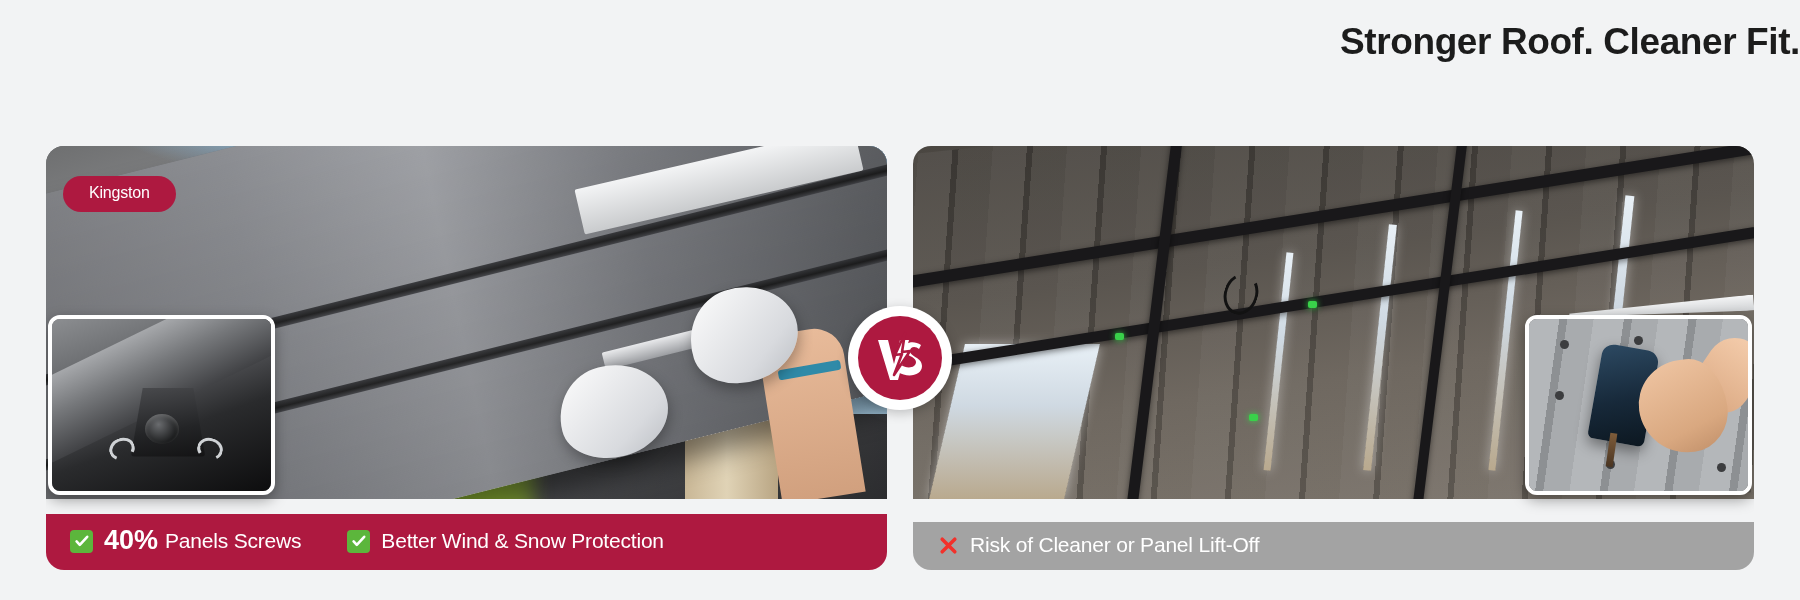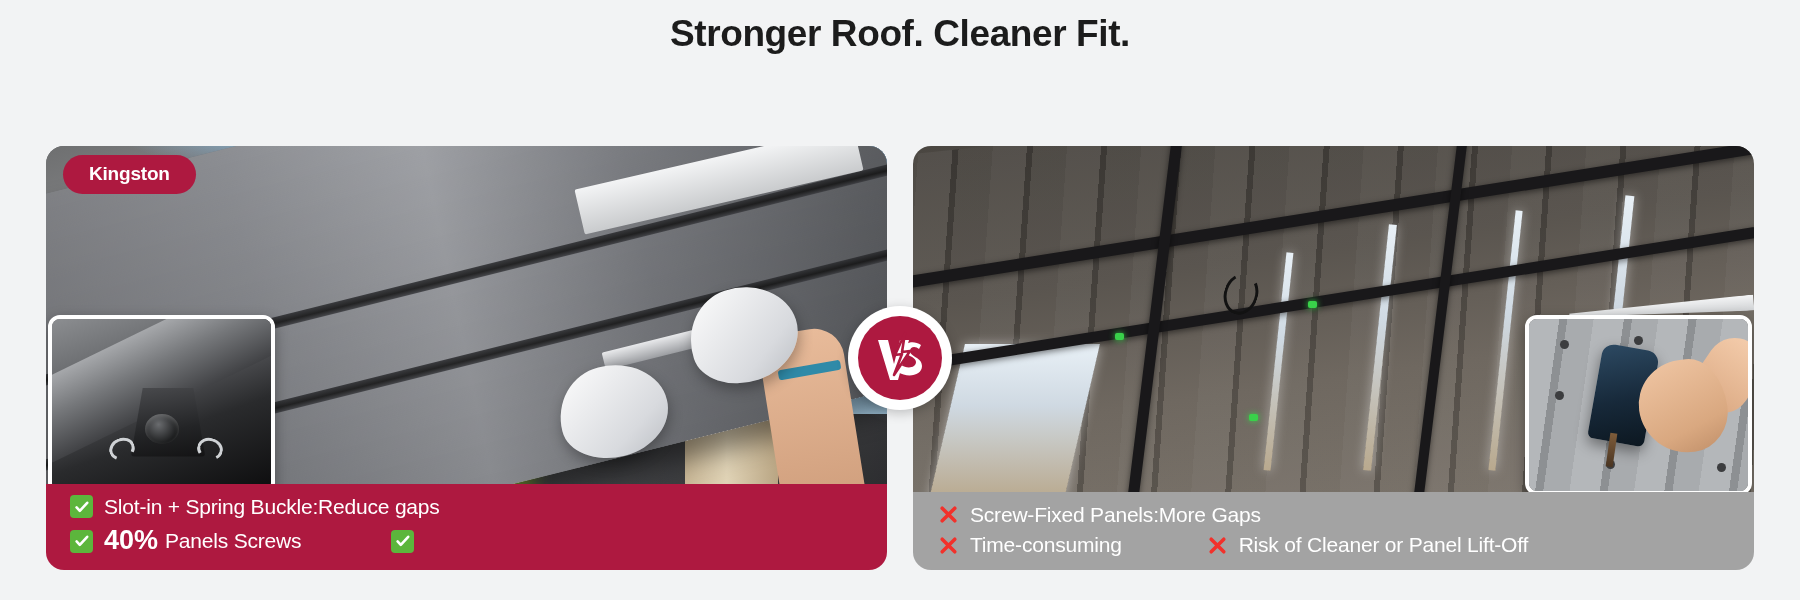--- a/index.html
+++ b/index.html
@@ -7,21 +7,21 @@
   body {
     width: 1800px;
     height: 600px;
     background: #f2f3f4;
     font-family: "Liberation Sans", sans-serif;
     overflow: hidden;
     position: relative;
   }
 
   
-  .header { text-align: center; padding-top: 14px; }
+  .header { text-align: right; padding-top: 22px; }
   .headline {
     font-size: 37px;
     font-weight: bold;
     color: #1c1c1c;
     letter-spacing: -0.4px;
     line-height: 1.1;
   }
   .subhead {
     font-size: 24px;
     color: #242424;
@@ -165,25 +165,25 @@
     border-top-color: transparent; transform: rotate(18deg);
   }
   .pr-led {
     position: absolute; width: 9px; height: 7px; background: #39d14a;
     border-radius: 2px; box-shadow: 0 0 6px #39d14a;
   }
 
   
   .badge {
     position: absolute;
-    top: 9px;
+    top: 30px;
     background: #ae1940;
     color: #fff;
-    font-size: 19px;
-    font-weight: bold;
+    font-size: 16px;
+    font-weight: normal;
     padding: 9px 26px 11px;
     border-radius: 26px;
     letter-spacing: -0.2px;
     line-height: 1;
     white-space: nowrap;
   }
   .badge-left  { left: 17px; }
   .badge-right { right: 17px; }
 
   
@@ -369,46 +369,37 @@
       <div class="clip-art">
         <div class="clip-rail"></div>
         <div class="clip-body"></div>
         <div class="clip-hole"></div>
         <div class="clip-spring s1"></div>
         <div class="clip-spring s2"></div>
       </div>
     </div>
 
     <div class="caption caption-left">
-      <div class="cap-row">
-        <div class="cap-item">
-          <span class="tick">
-            <svg viewBox="0 0 16 16">
-                <path d="M2.6 8.4l3.2 3.4 7.4-8" fill="none" stroke="#fff" stroke-width="2.6" stroke-linecap="round" stroke-linejoin="round"></path>
-              </svg>
-          </span>
-          <span class="cap-text">Slot-in + Spring Buckle:Reduce gaps</span>
-        </div>
-      </div>
       <div class="cap-row">
         <div class="cap-item">
           <span class="tick">
             <svg viewBox="0 0 16 16">
                 <path d="M2.6 8.4l3.2 3.4 7.4-8" fill="none" stroke="#fff" stroke-width="2.6" stroke-linecap="round" stroke-linejoin="round"></path>
               </svg>
           </span>
           <span class="cap-strong">40%</span>
           <span class="cap-text">Panels Screws</span>
         </div>
         <div class="cap-item">
           <span class="tick">
             <svg viewBox="0 0 16 16">
                 <path d="M2.6 8.4l3.2 3.4 7.4-8" fill="none" stroke="#fff" stroke-width="2.6" stroke-linecap="round" stroke-linejoin="round"></path>
               </svg>
           </span>
+          <span class="cap-text">Better Wind &amp; Snow Protection</span>
         </div>
       </div>
     </div>
   </div>
 
   <div class="card">
 
     <div class="photo photo-right">
       <div class="pr-panels"></div>
       <div class="pr-gap g1"></div>
@@ -445,38 +436,20 @@
     </div>
 
     <div class="caption caption-right cap-right">
       <div class="cap-row">
         <div class="cap-item">
           <span class="cross">
             <svg viewBox="0 0 20 20">
                 <path d="M4 4l12 12M16 4L4 16" fill="none" stroke="#f2312b" stroke-width="3.4" stroke-linecap="round"></path>
               </svg>
           </span>
-          <span class="cap-text">Screw-Fixed Panels:More Gaps</span>
-        </div>
-      </div>
-      <div class="cap-row">
-        <div class="cap-item">
-          <span class="cross">
-            <svg viewBox="0 0 20 20">
-                <path d="M4 4l12 12M16 4L4 16" fill="none" stroke="#f2312b" stroke-width="3.4" stroke-linecap="round"></path>
-              </svg>
-          </span>
-          <span class="cap-text">Time-consuming</span>
-        </div>
-        <div class="cap-item">
-          <span class="cross">
-            <svg viewBox="0 0 20 20">
-                <path d="M4 4l12 12M16 4L4 16" fill="none" stroke="#f2312b" stroke-width="3.4" stroke-linecap="round"></path>
-              </svg>
-          </span>
           <span class="cap-text">Risk of Cleaner or Panel Lift-Off</span>
         </div>
       </div>
     </div>
   </div>
 
   <div class="vs-wrap">
     <div class="vs-circle">
       <svg viewBox="0 0 62 62">
         <path d="M9 13 L19 13 L25 37 L31 13 L40 13 L29 53 L21 53 Z" fill="#fff"></path>

